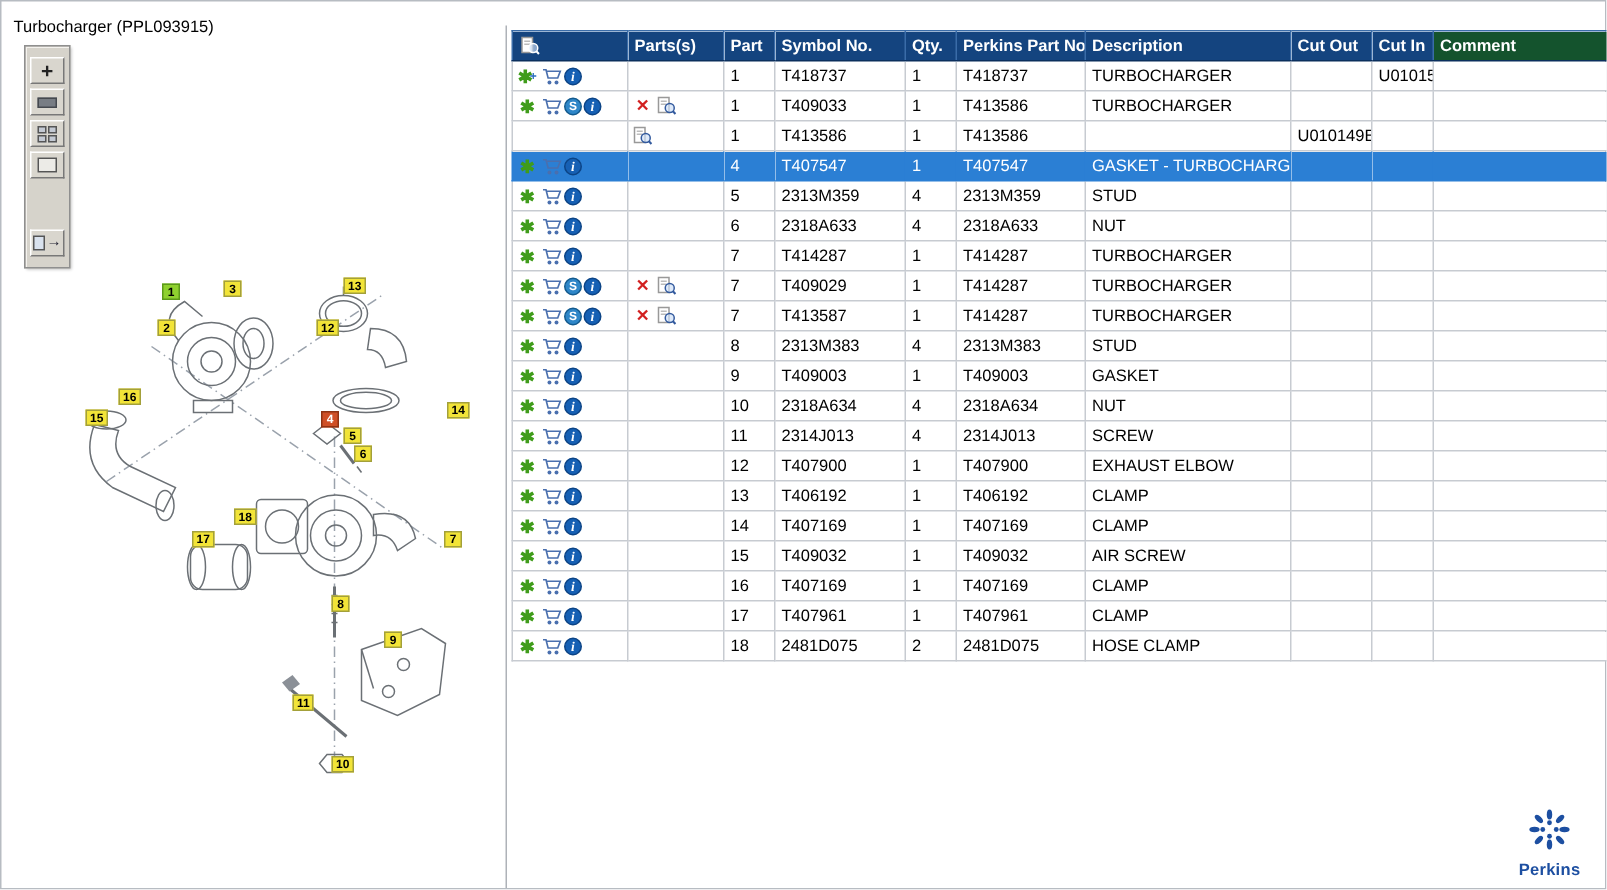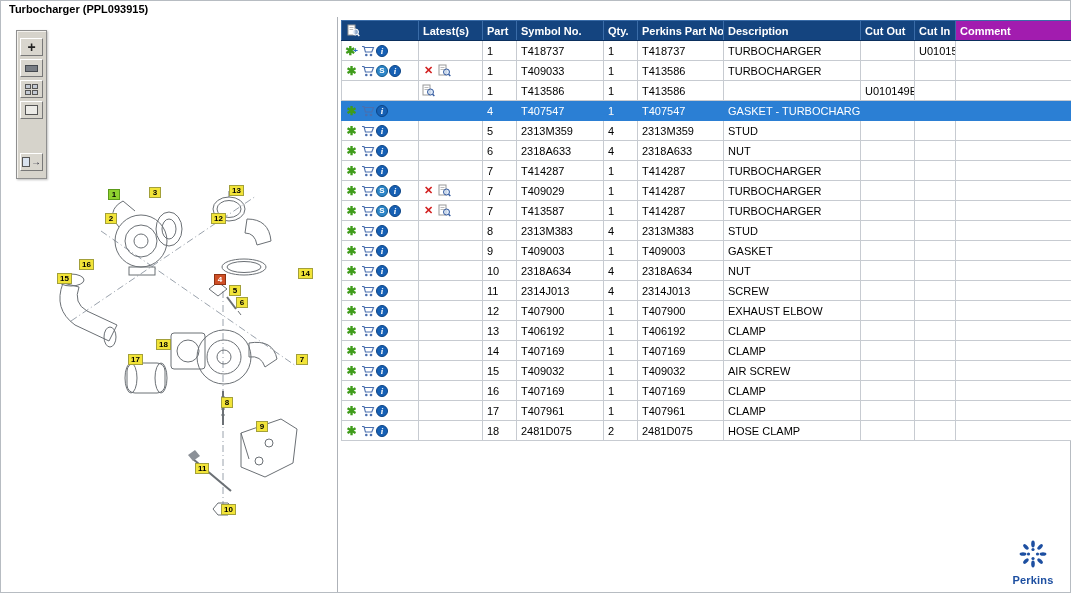--- a/index.html
+++ b/index.html
@@ -1,20 +1,20 @@
 <!DOCTYPE html>
 <html><head>
 <meta charset="utf-8">
 <style>
   * { margin:0; padding:0; box-sizing:border-box; }
   html,body { width:1071px; height:593px; background:#fff; overflow:hidden;
               font-family:"Liberation Sans", sans-serif; font-size:11px; color:#000; }
   .app { position:relative; width:1071px; height:593px; background:#fff; border:1px solid #b7bcc2; }
 
-  .page-title { position:absolute; left:8px; top:2px; font-weight:bold; font-size:11px; }
+  .page-title { position:absolute; left:8px; top:11px; font-weight:normal; font-size:11px; }
 
   .vdivider { position:absolute; left:336px; top:16px; bottom:0; width:1px; background:#aeb2b8; }
 
   
   .viewer-toolbar { position:absolute; left:15px; top:29px; width:31px; padding:4px 3px;
                     background:#d6d3cb; border:1px solid #8f8f8f;
                     box-shadow:inset 1px 1px 0 #f4f2ee, 1px 1px 2px rgba(0,0,0,.25); }
   .tbtn { width:23px; height:18px; margin:3px auto; background:#d9d6ce; cursor:pointer;
           border:1px solid; border-color:#ffffff #787878 #787878 #ffffff;
           display:flex; align-items:center; justify-content:center; }
@@ -36,21 +36,21 @@
              text-align:center; cursor:pointer; color:#000; }
   .callout.green { background:#8fd12f; border-color:#5c9a1a; }
   .callout.selected { background:#cf4f26; border-color:#8e3212; color:#fff; }
 
   
   .table-area { position:absolute; left:340px; top:19px; width:731px; }
   table { border-collapse:collapse; table-layout:fixed; width:731px; }
   thead th { background:#14447f; color:#fff; font-weight:bold; text-align:left;
              padding:2px 4px; height:20px; font-size:11px; white-space:nowrap; overflow:hidden;
              border:1px solid #3a6ca8; border-bottom-color:#0b2f5d; }
-  thead th.col-comment { background:#a21caf; }
+  thead th.col-comment { background:#14532d; }
   tbody td { height:20px; padding:1px 4px; border:1px solid #c7cbd1; background:#fff;
              font-size:11px; white-space:nowrap; overflow:hidden; }
   tbody td.cell-icons, tbody td.cell-symbols { padding:1px 2px; }
   tr.selected td { background:#2b7fd4; color:#fff; border-color:#2b7fd4; }
 
   
   .ic { display:inline-flex; align-items:center; justify-content:center;
         width:15px; height:14px; vertical-align:middle; margin-right:1px; cursor:pointer; }
   .gear { color:#3f9c1a; font-size:12px; font-weight:bold; }
   .gear b { font-size:8px; color:#2a6ec0; font-weight:bold; margin-left:-2px; }
@@ -187,21 +187,21 @@
           <tr>
             <th class="col-icons"><span class="ic">
                 <svg width="13" height="13" viewBox="0 0 13 13">
                   <rect x="1" y="1" width="7" height="10" fill="#fff" stroke="#999"></rect>
                   <line x1="2.5" y1="3.5" x2="6.5" y2="3.5" stroke="#bbb"></line>
                   <line x1="2.5" y1="5.5" x2="6.5" y2="5.5" stroke="#bbb"></line>
                   <circle cx="8.5" cy="8" r="3" fill="rgba(205,223,248,.65)" stroke="#ffffff"></circle>
                   <line x1="10.6" y1="10.2" x2="12.3" y2="12" stroke="#ffffff" stroke-width="1.4"></line>
                 </svg>
               </span></th>
-            <th class="col-symbols">Latest(s)</th>
+            <th class="col-symbols">Parts(s)</th>
             <th class="col-item">Part</th>
             <th class="col-parts_no">Symbol No.</th>
             <th class="col-qty">Qty.</th>
             <th class="col-latest_part_no">Perkins Part No.</th>
             <th class="col-description">Description</th>
             <th class="col-cut_out">Cut Out</th>
             <th class="col-cut_in">Cut In</th>
             <th class="col-comment">Comment</th>
           </tr>
         </thead>

